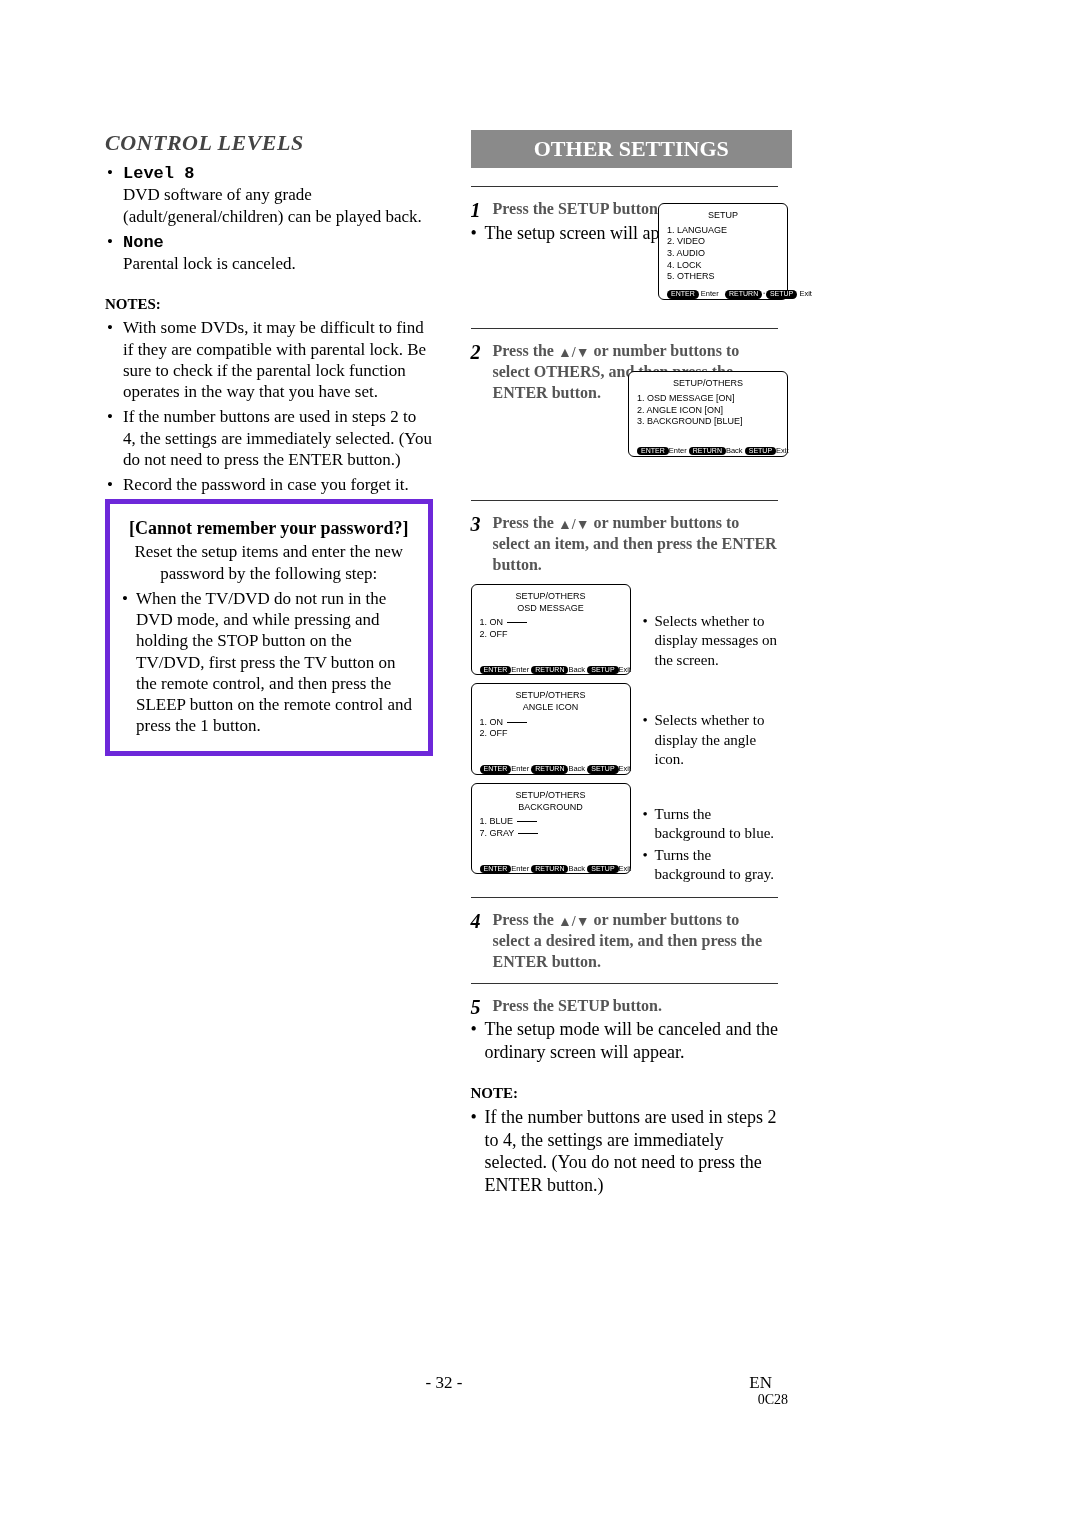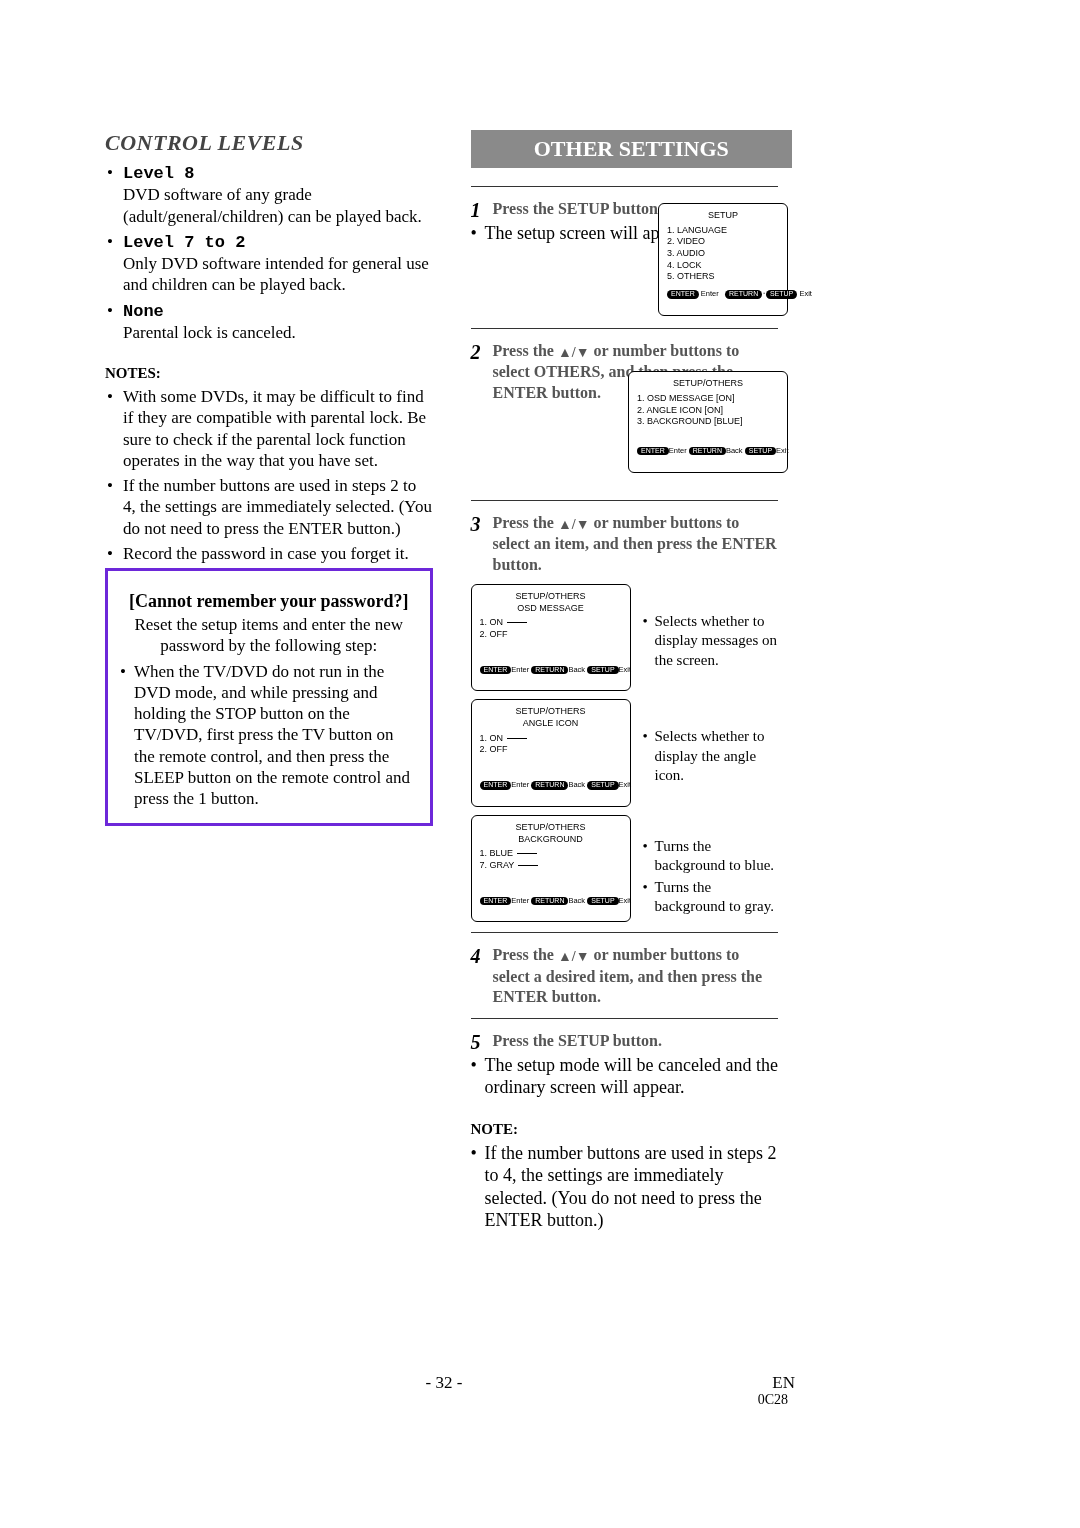--- a/index.html
+++ b/index.html
@@ -50,22 +50,22 @@
   .bullet-list > li::before {
     content: "•";
     position: absolute;
     left: 2px;
     top: 0;
   }
   .bold { font-weight: bold; font-family: Liberation Mono, monospace; }
   .desc { display: block; padding-left: 0; font-weight: normal; }
   .notes-h { font-weight: bold; font-size: 15px; margin: 22px 0 4px 0; }
   .password-box {
-    border: 3px solid #6d28d9;
-    padding: 20px 12px 14px 12px;
+    border: 5px solid #6d28d9;
+    padding: 14px 12px 14px 12px;
   }
   .pw-title { font-weight: bold; font-size: 18px; text-align: center; }
   .pw-sub { font-size: 17px; text-align: center; line-height: 1.25; margin-top: 2px; }
   .pw-step { font-size: 17px; line-height: 1.25; margin-top: 4px; position: relative; padding-left: 14px; }
   .pw-step::before { content: "•"; position: absolute; left: 0; top: 0; }
 
   
   .banner {
     background: #8a8a8a;
     color: #fff;
@@ -97,21 +97,21 @@
   .sep { border: none; border-top: 1.5px solid #333; margin: 10px 10px 0 10px; }
 
   
   .osd {
     border: 1px solid #000;
     border-radius: 6px;
     background: #fff;
     font-family: Arial, Helvetica, sans-serif;
     font-size: 9px;
     line-height: 1.3;
-    padding: 6px 8px 16px 8px;
+    padding: 6px 8px 0 8px;
     box-sizing: border-box;
   }
   .osd-title { text-align: center; font-size: 9px; margin-bottom: 3px; }
   .osd-foot {
     font-size: 7.5px;
     text-align: center;
     margin-top: 6px;
     white-space: nowrap;
   }
   .pill {
@@ -140,42 +140,38 @@
     position: absolute;
     right: 0;
     top: 30px;
     width: 160px;
   }
   .right-rel { position: relative; }
 
   .arrow { font-size: 14px; vertical-align: -1px; }
 
   .footer-left { position: absolute; left: 50%; transform: translateX(-50%); bottom: 135px; font-size: 17px; }
-  .footer-right { position: absolute; right: 93px; bottom: 135px; font-size: 17px; text-align: center; }
+  .footer-right { position: absolute; right: 116px; bottom: 135px; font-size: 17px; text-align: center; }
   .footer-code { position: absolute; right: 100px; bottom: 120px; font-size: 14px; }
   .leader { display:inline-block; width:20px; border-top:1px solid #000; vertical-align:middle; margin:0 4px; }
 </style>
 </head>
 <body>
 
 <div class="page">
   <div class="cols">
 
     <div class="left">
       <div class="section-italic">CONTROL LEVELS</div>
       <ul class="bullet-list">
         <li>
           <span class="bold">Level 8</span>
           <span class="desc">DVD software of any grade (adult/general/children) can be played back.</span>
         </li>
         <li>
-          <span class="bold">Level 7 to 2</span>
-          <span class="desc">Only DVD software intended for general use and children can be played back.</span>
-        </li>
-        <li>
           <span class="bold">None</span>
           <span class="desc">Parental lock is canceled.</span>
         </li>
       </ul>
 
       <div class="notes-h">NOTES:</div>
       <ul class="bullet-list">
         <li>With some DVDs, it may be difficult to find if they are compatible with parental lock. Be sure to check if the parental lock function operates in the way that you have set.</li>
         <li>If the number buttons are used in steps 2 to 4, the settings are immediately selected. (You do not need to press the ENTER button.)</li>
         <li>Record the password in case you forget it.</li>

